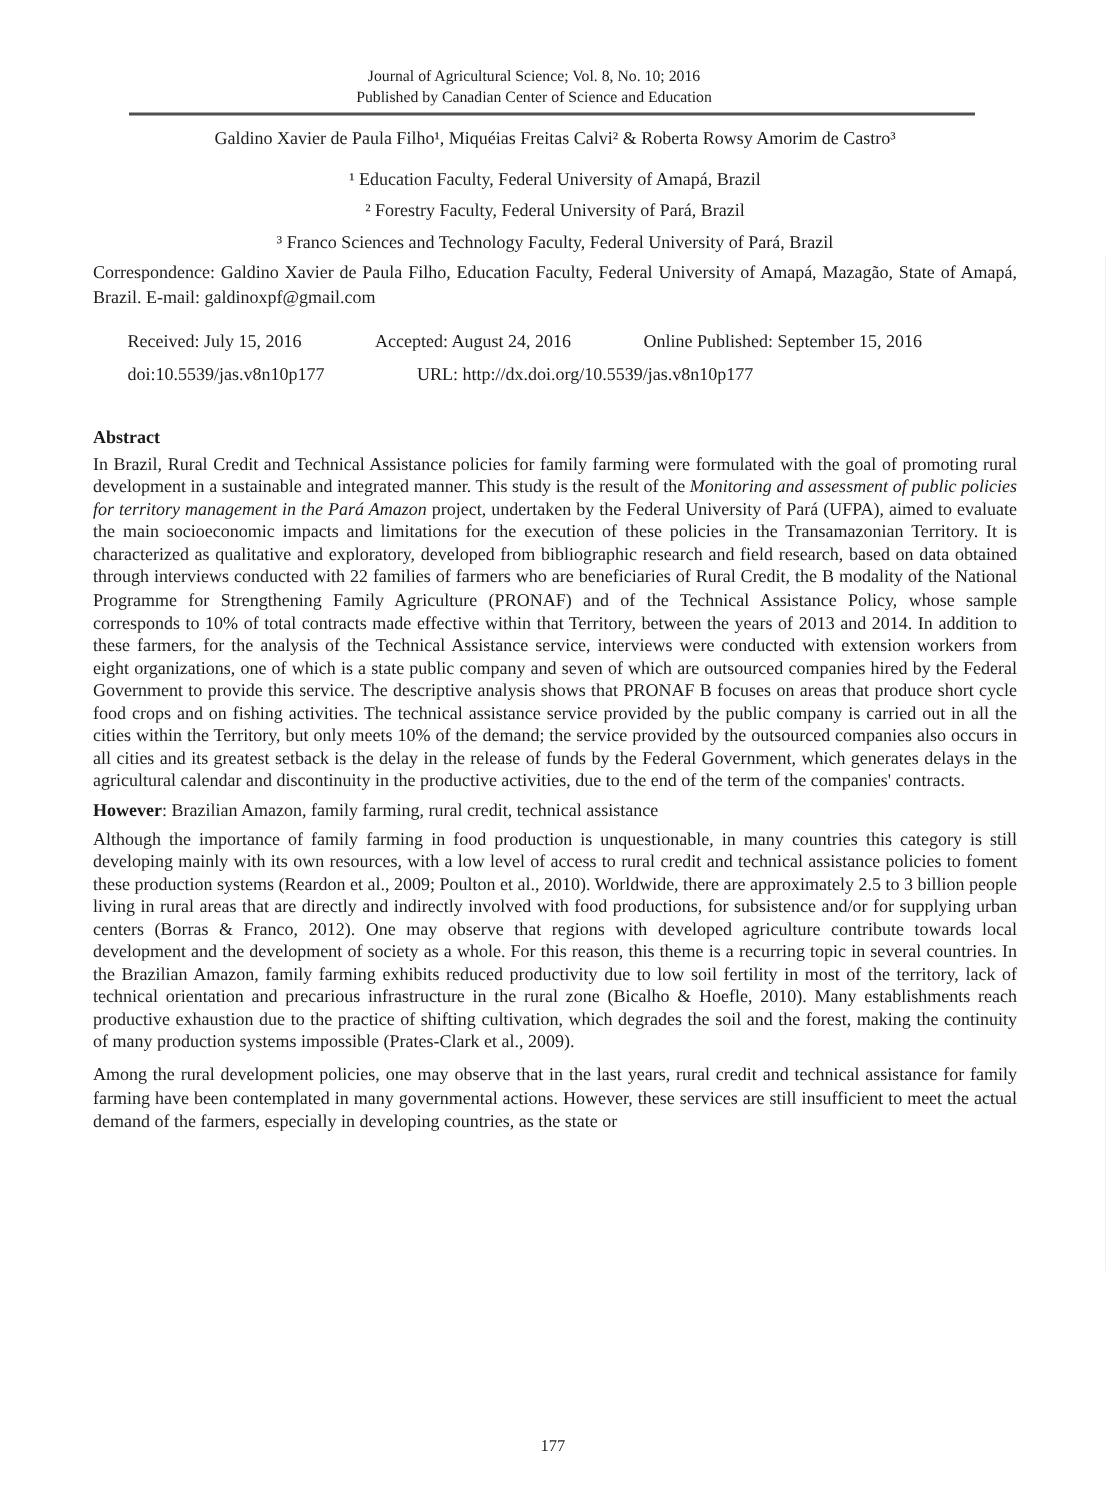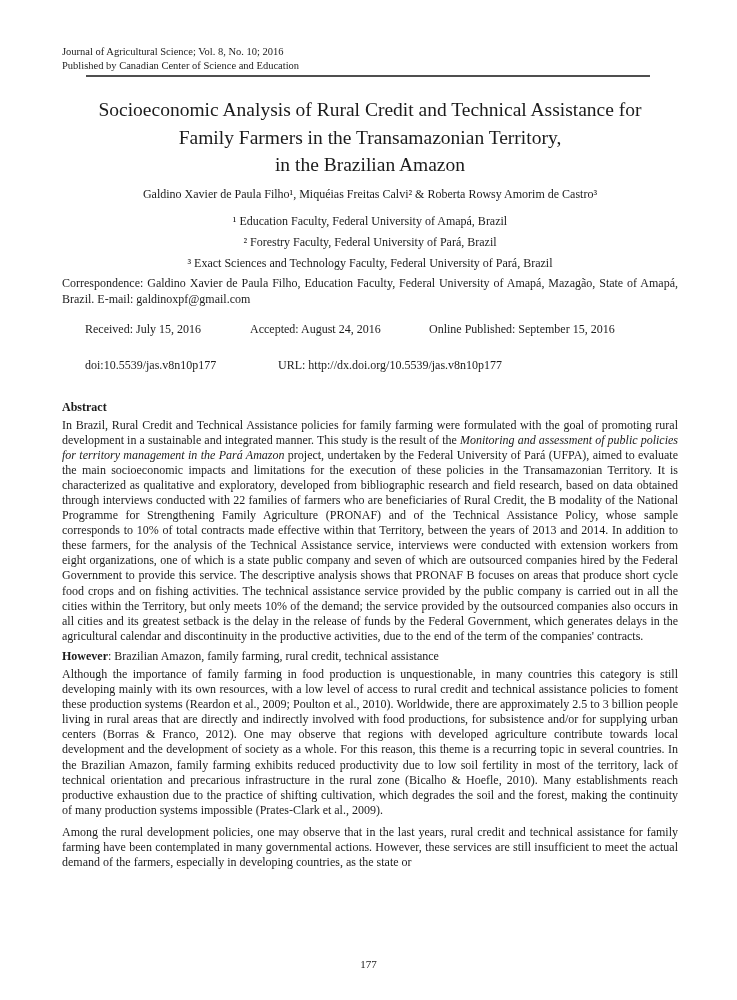--- a/index.html
+++ b/index.html
@@ -9,21 +9,21 @@
     height: 1000px;
     margin: 0 auto;
     background: #ffffff;
     font-family: "Liberation Serif", serif;
     color: #1b1b1b;
     overflow: hidden;
   }
   .content { padding: 45px 59px 0 62px; }
 
   .header-meta {
-    text-align: left;
+    text-align: center;
     font-size: 10.5px;
     line-height: 13.5px;
     margin-right: 28px;
   }
   .header-rule {
     border: none;
     border-bottom: 2px solid #4f4f4f;
     margin: 3px 28px 0 24px;
     height: 0;
   }
@@ -46,21 +46,21 @@
 
   .correspondence {
     margin-top: 1px;
     font-size: 12px;
     line-height: 16.5px;
     text-align: justify;
   }
 
   .dates-block { margin-top: 14px; padding-left: 23px; font-size: 12px; }
   .dates-row { line-height: 15px; }
-  .dates-row + .dates-row { margin-top: 21px; }
+  .dates-row + .dates-row { margin-top: 7px; }
   .date-received { display: inline-block; width: 162px; }
   .date-accepted { display: inline-block; width: 176px; }
   .doi-text { display: inline-block; width: 190px; }
 
   .section-heading {
     margin-top: 27px;
     font-size: 12px;
     font-weight: bold;
     line-height: 15px;
   }
@@ -97,32 +97,27 @@
 
 <div class="page">
   <div class="content">
 
     <div class="header-meta">
       <div>Journal of Agricultural Science; Vol. 8, No. 10; 2016</div>
       <div>Published by Canadian Center of Science and Education</div>
     </div>
     <div class="header-rule"></div>
 
-    <div class="article-title">
-      <div>Socioeconomic Analysis of Rural Credit and Technical Assistance for</div>
-      <div>Family Farmers in the Transamazonian Territory,</div>
-      <div>in the Brazilian Amazon</div>
-    </div>
 
     <div class="authors-line">Galdino Xavier de Paula Filho¹, Miquéias Freitas Calvi² &amp; Roberta Rowsy Amorim de Castro³</div>
 
     <div class="affiliations">
       <div class="affiliation">¹ Education Faculty, Federal University of Amapá, Brazil</div>
       <div class="affiliation">² Forestry Faculty, Federal University of Pará, Brazil</div>
-      <div class="affiliation">³ Exact Sciences and Technology Faculty, Federal University of Pará, Brazil</div>
+      <div class="affiliation">³ Franco Sciences and Technology Faculty, Federal University of Pará, Brazil</div>
     </div>
 
     <div class="correspondence">Correspondence: Galdino Xavier de Paula Filho, Education Faculty, Federal University of Amapá, Mazagão, State of Amapá, Brazil. E-mail: galdinoxpf@gmail.com</div>
 
     <div class="dates-block">
       <div class="dates-row">
         <span class="date-received">Received: July 15, 2016</span>
         <span class="date-accepted">Accepted: August 24, 2016</span>
         <span>Online Published: September 15, 2016</span>
       </div>

